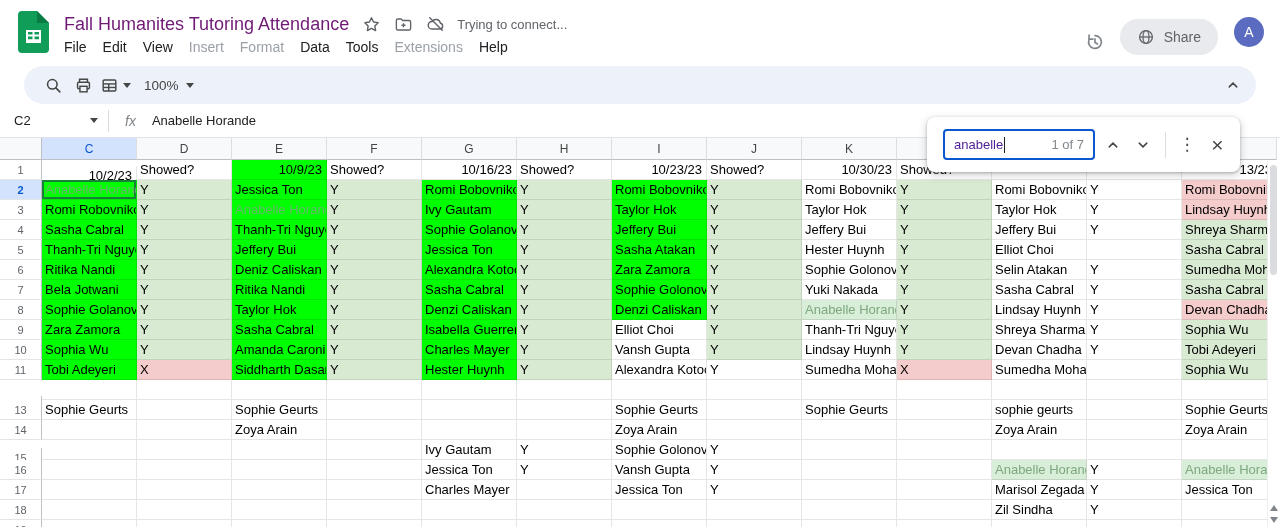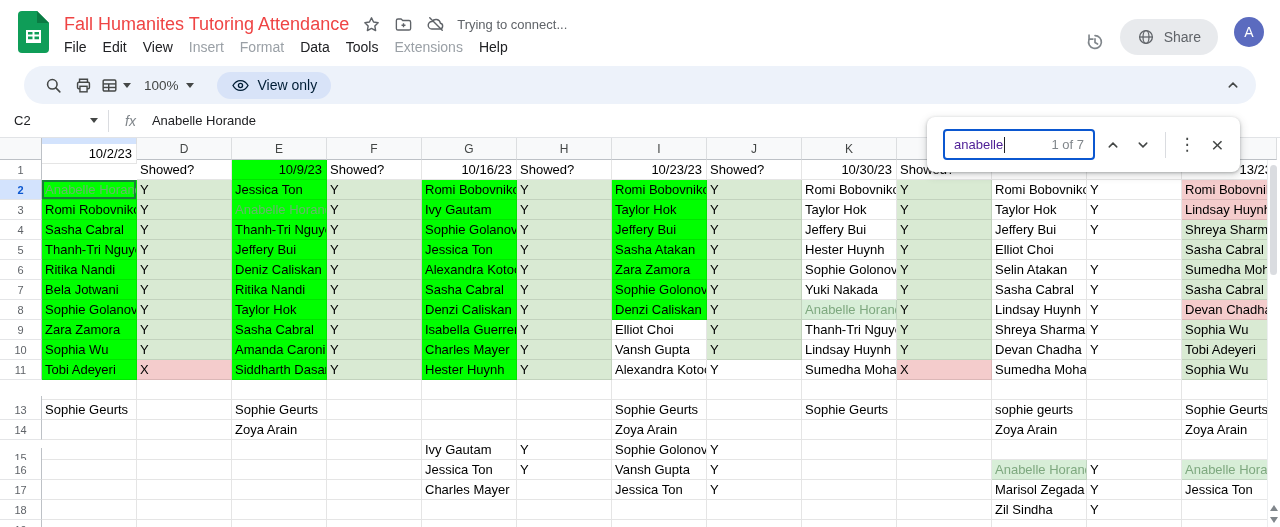--- a/index.html
+++ b/index.html
@@ -3,21 +3,21 @@
 <meta charset="utf-8">
 <style>
   html,body{margin:0;padding:0;background:#fff;}
   .screen{position:relative;width:1280px;height:527px;overflow:hidden;
     font-family:"Liberation Sans","DejaVu Sans",sans-serif;background:#fff;}
 
   
   .header{position:absolute;left:0;top:0;width:100%;height:64px;background:#fff;}
   .logo{position:absolute;left:18px;top:11px;width:31px;height:42px;}
   .title-row{position:absolute;left:64px;top:11px;height:26px;display:flex;align-items:center;gap:13px;}
-  .doc-title{font-size:18px;color:#ef4444;white-space:nowrap;}
+  .doc-title{font-size:18px;color:#701a75;white-space:nowrap;}
   .t-icon{display:flex;align-items:center;color:#5f6368;}
   .status-text{font-size:13px;color:#5f6368;margin-left:-2px;}
   .menu-row{position:absolute;left:56px;top:35px;display:flex;align-items:center;}
   .menu-item{font-size:14px;color:#202124;padding:4px 8px;border-radius:4px;cursor:default;}
   .menu-item.disabled{color:#9aa0a6;}
   .history-btn{position:absolute;right:174px;top:31px;color:#80868b;}
   .share-btn{position:absolute;right:62px;top:19px;height:36px;padding:0 17px;border-radius:18px;
     background:#e8eaed;display:flex;align-items:center;gap:9px;color:#5f6368;font-size:14px;}
   .avatar{position:absolute;right:16px;top:17px;width:30px;height:30px;border-radius:50%;
     background:var(--avatar-bg,#5b6bbf);color:#fff;font-size:14px;display:flex;align-items:center;justify-content:center;}
@@ -175,29 +175,20 @@
             <line x1="4" y1="14.5" x2="20" y2="14.5"></line>
             <line x1="11" y1="10" x2="11" y2="19"></line>
           </svg>
       </span>
       <span class="caret"></span>
     </div>
     <div class="zoom-select">
       <span>100%</span>
       <span class="caret"></span>
     </div>
-    <div class="view-chip">
-      <span style="display:flex;">
-        <svg width="19" height="19" viewBox="0 0 24 24" fill="none" stroke="#001d35" stroke-width="1.7">
-            <path d="M2.5 12s3.5-6.2 9.5-6.2S21.5 12 21.5 12s-3.5 6.2-9.5 6.2S2.5 12 2.5 12z"></path>
-            <circle cx="12" cy="12" r="2.6"></circle>
-          </svg>
-      </span>
-      <span>View only</span>
-    </div>
     <div class="collapse-btn">
       <svg width="18" height="18" viewBox="0 0 24 24" fill="none" stroke="#444746" stroke-width="2" stroke-linecap="round">
           <path d="M7 14.5l5-5 5 5"></path>
         </svg>
     </div>
   </div>
 
   <div class="formula-bar">
     <div class="name-box">
       <span>C2</span>
@@ -217,21 +208,21 @@
       <div class="gcolh" style="left:422px">G</div>
       <div class="gcolh" style="left:517px">H</div>
       <div class="gcolh" style="left:612px">I</div>
       <div class="gcolh" style="left:707px">J</div>
       <div class="gcolh" style="left:802px">K</div>
       <div class="gcolh" style="left:897px"></div>
       <div class="gcolh" style="left:992px"></div>
       <div class="gcolh" style="left:1087px"></div>
       <div class="gcolh" style="left:1182px"></div>
       <div class="growh" style="top:22px">1</div>
-      <div class="gcell al-r" style="left:42px;top:6px">10/2/23</div>
+      <div class="gcell al-r" style="left:42px;top:28px">10/2/23</div>
       <div class="gcell" style="left:137px;top:22px">Showed?</div>
       <div class="gcell bg-g al-r" style="left:232px;top:22px">10/9/23</div>
       <div class="gcell" style="left:327px;top:22px">Showed?</div>
       <div class="gcell al-r" style="left:422px;top:22px">10/16/23</div>
       <div class="gcell" style="left:517px;top:22px">Showed?</div>
       <div class="gcell al-r" style="left:612px;top:22px">10/23/23</div>
       <div class="gcell" style="left:707px;top:22px">Showed?</div>
       <div class="gcell al-r" style="left:802px;top:22px">10/30/23</div>
       <div class="gcell" style="left:897px;top:22px">Showed?</div>
       <div class="gcell" style="left:992px;top:22px"></div>

